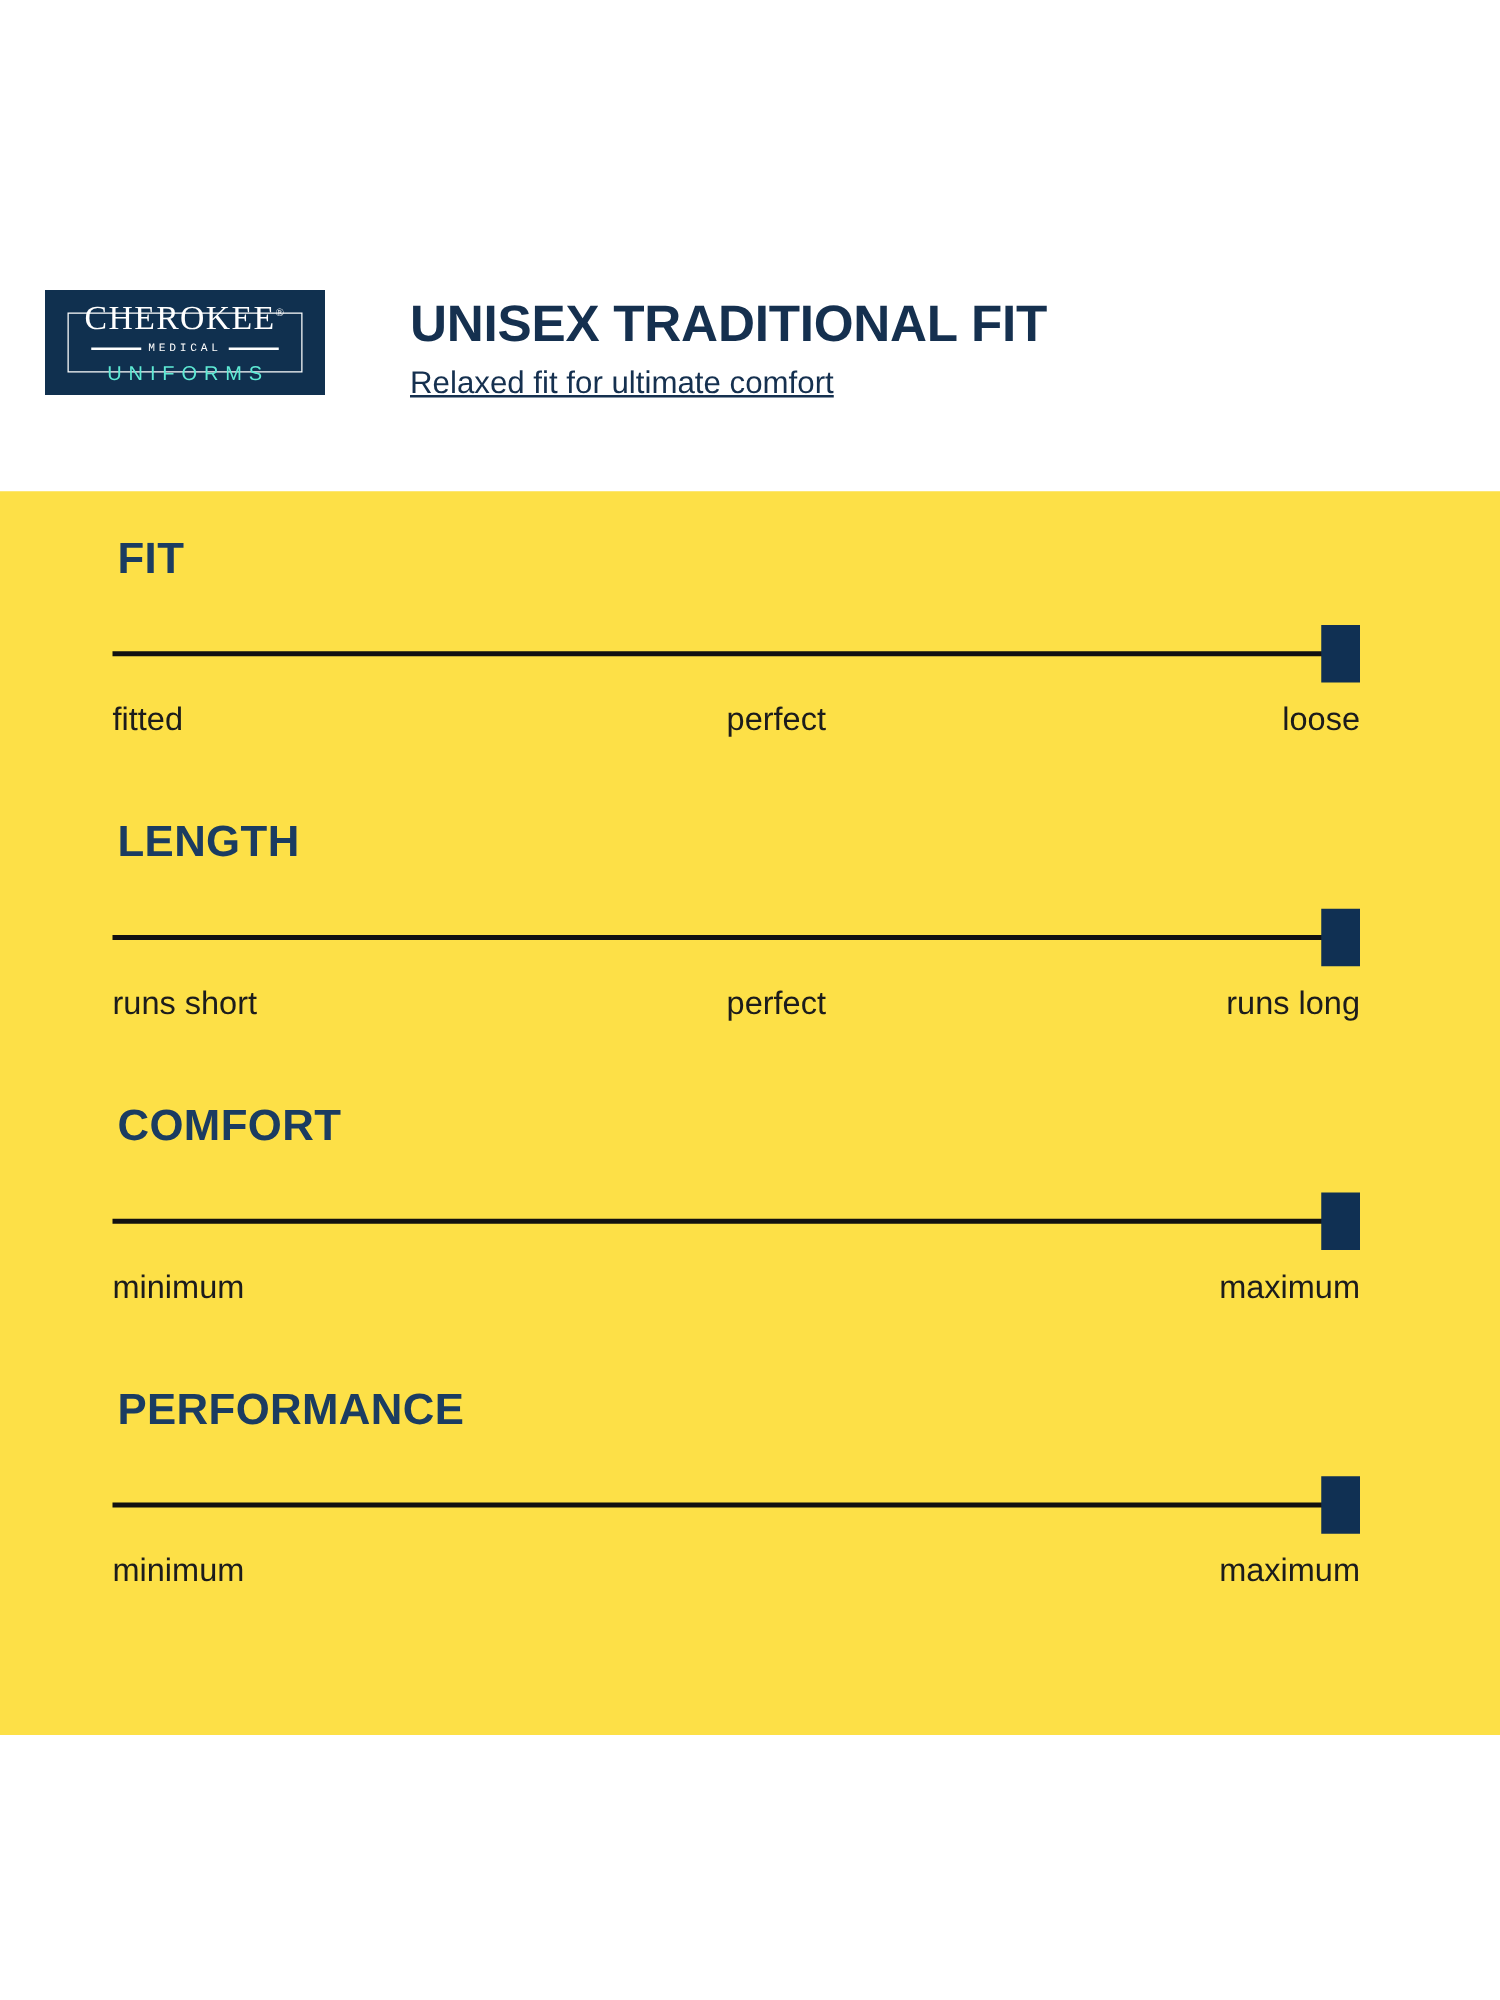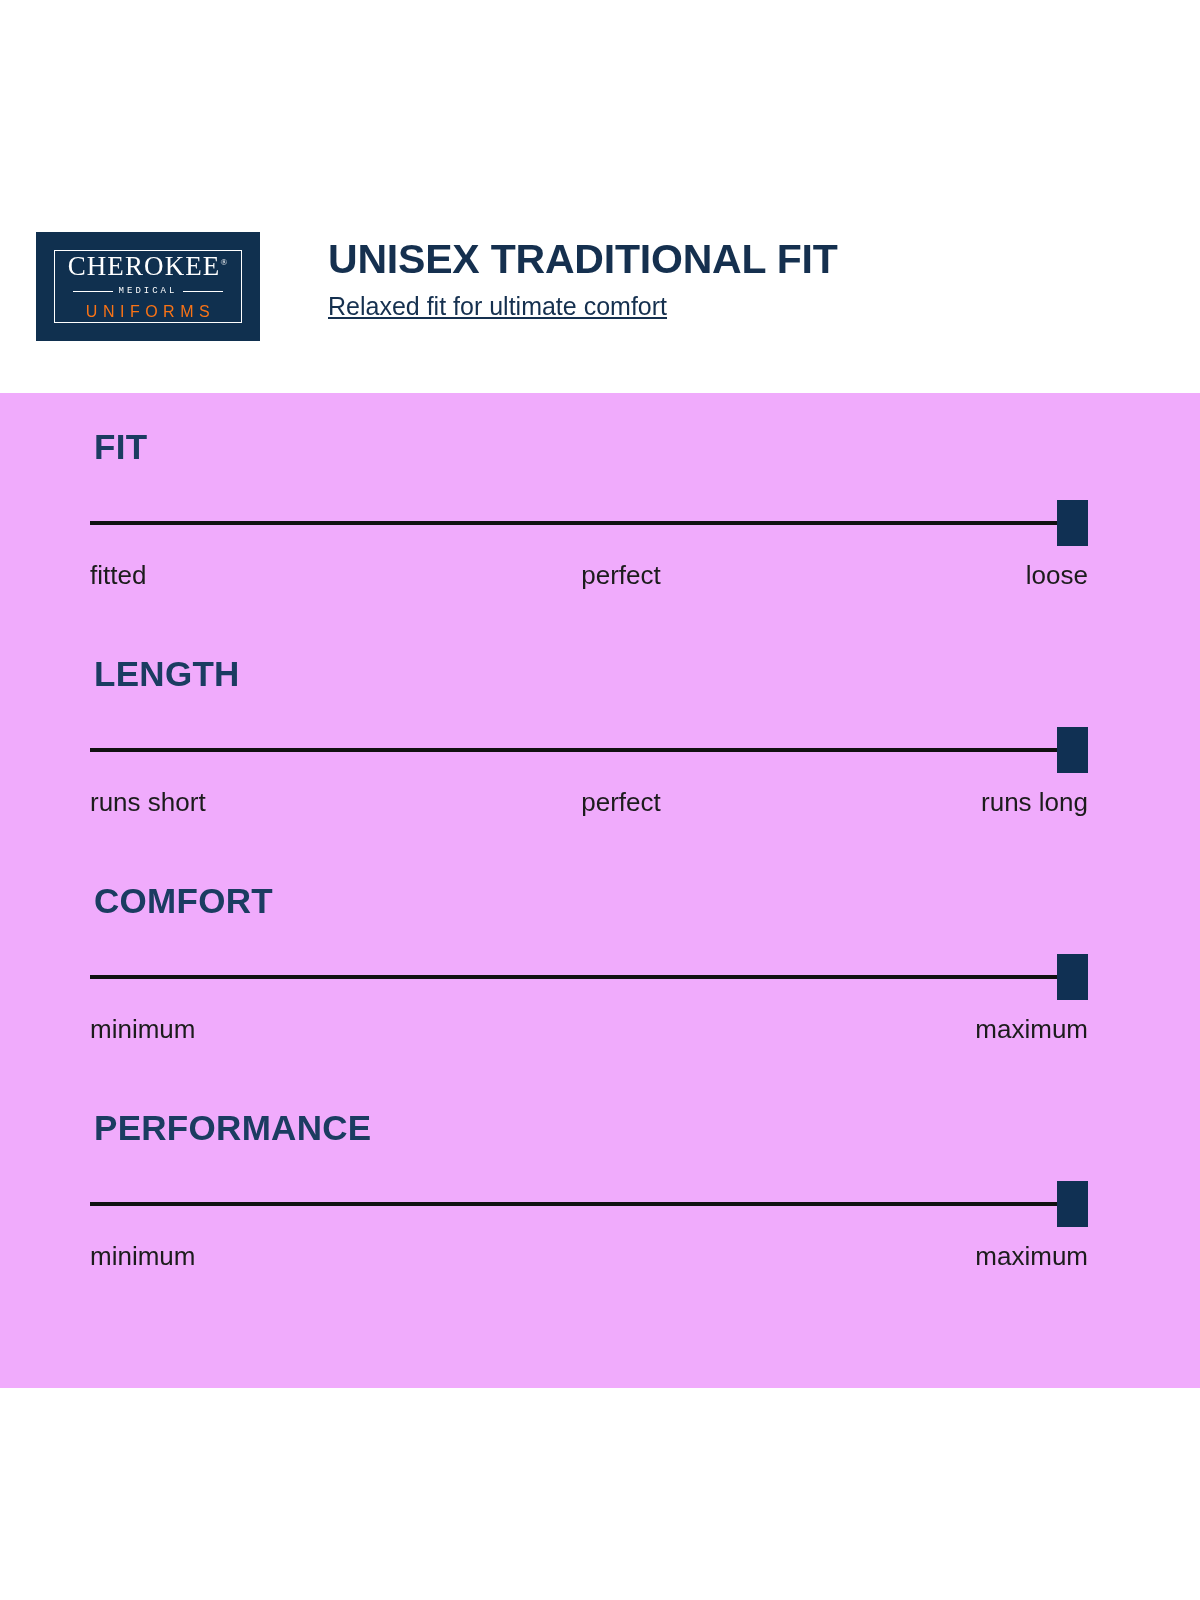--- a/index.html
+++ b/index.html
@@ -31,21 +31,21 @@
     width: 1200px;
     height: 393px;
     background: #ffffff;
   }
 
   .logo-box {
     position: absolute;
     left: 36px;
     top: 232px;
     width: 224px;
-    height: 109px;
+    height: 84px;
     background: #10304f;
     box-sizing: border-box;
     padding: 18px;
   }
   .logo-inner {
     width: 100%;
     height: 100%;
     border: 1.5px solid #ffffff;
     box-sizing: border-box;
     display: flex;
@@ -83,21 +83,21 @@
   .logo-medical {
     font-family: Liberation Mono, monospace;
     color: #ffffff;
     font-size: 9px;
     letter-spacing: 3px;
     line-height: 1;
     white-space: nowrap;
   }
   .logo-uniforms {
     font-family: "Liberation Sans", sans-serif;
-    color: #f97316;
+    color: #5eead4;
     font-size: 16px;
     letter-spacing: 5.5px;
     line-height: 1;
     margin-top: 8px;
     padding-left: 5px;
     white-space: nowrap;
   }
 
   .title-block {
     position: absolute;
@@ -125,21 +125,21 @@
     text-decoration: underline;
   }
 
   
   .panel {
     position: absolute;
     left: 0;
     top: 393px;
     width: 1200px;
     height: 995px;
-    background: #f0abfc;
+    background: #fde047;
   }
 
   .scales {
     position: absolute;
     left: 90px;
     top: 0;
     width: 998px;
   }
 
   .scale {

